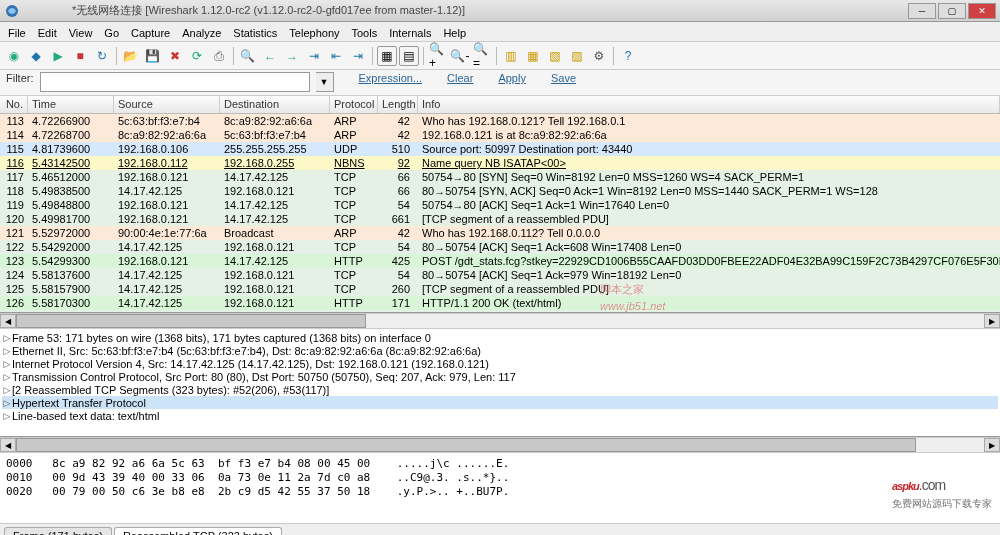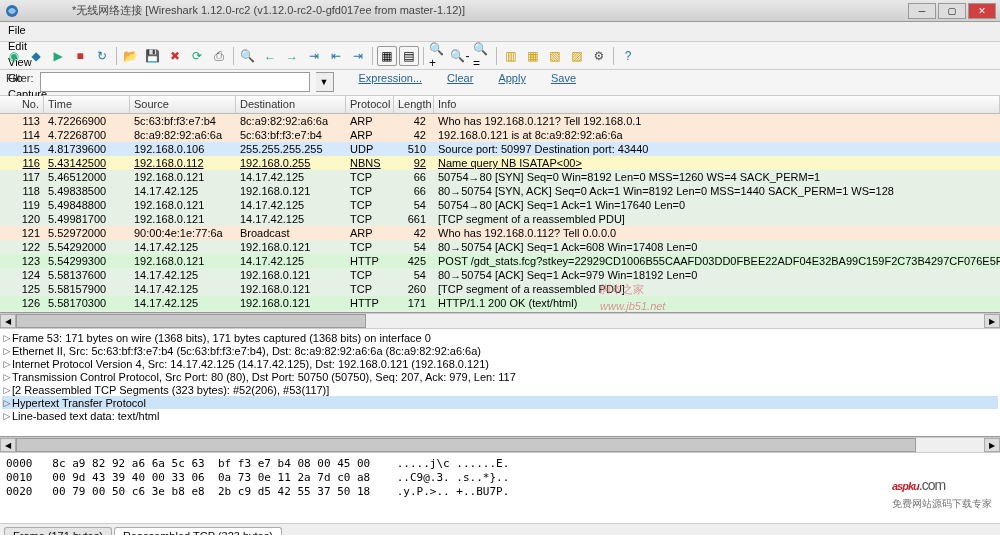--- a/index.html
+++ b/index.html
@@ -5,21 +5,21 @@
 * { margin: 0; padding: 0; box-sizing: border-box; font-family: "Tahoma", "Microsoft YaHei", sans-serif; font-size: 11px; }
 body { background: #f0f0f0; width: 1000px; height: 535px; overflow: hidden; position: relative; }
 
 .titlebar { height: 22px; background: linear-gradient(#e8e8e8,#d0d0d0); display: flex; align-items: center; padding: 0 4px; border-bottom: 1px solid #999; gap: 48px; }
 .titlebar .icon { width: 16px; height: 16px; margin-right: 4px; }
 .titlebar .title { flex: 1; color: #444; font-size: 11px; }
 .win-btns { display: flex; gap: 2px; }
 .win-btn { width: 28px; height: 16px; border: 1px solid #999; background: #ddd; display: flex; align-items: center; justify-content: center; font-size: 9px; }
 .win-btn.close { background: #d04040; color: #fff; }
 
-.menubar { height: 20px; background: #efefef; display: flex; align-items: flex-start; padding: 0 2px; border-bottom: 1px solid #ccc; flex-direction: column; }
+.menubar { height: 20px; background: #efefef; display: flex; align-items: flex-end; padding: 0 2px; border-bottom: 1px solid #ccc; }
 .menubar span { padding: 2px 6px; cursor: default; }
 
 .toolbar { height: 28px; background: #f5f5f5; display: flex; align-items: center; padding: 2px 4px; gap: 2px; border-bottom: 1px solid #ccc; }
 .tb-btn { width: 20px; height: 20px; border: 1px solid transparent; display: flex; align-items: center; justify-content: center; font-size: 12px; border-radius: 2px; }
 .tb-sep { width: 1px; height: 18px; background: #bbb; margin: 0 2px; }
 
 .filterbar { height: 26px; background: #f5f5f5; display: flex; align-items: flex-start; padding: 2px 6px; gap: 6px; border-bottom: 1px solid #ccc; }
 .filterbar label { color: #333; }
 .filterbar input { flex: 0 0 270px; height: 20px; border: 1px solid #999; padding: 0 4px; background: #fff; }
 .filterbar .dd { width: 18px; height: 20px; border: 1px solid #999; border-left: none; background: #eee; display: flex; align-items: center; justify-content: center; font-size: 9px; }
@@ -30,21 +30,21 @@
 .pl-header div { border-right: 1px solid #ccc; padding: 2px 4px; font-size: 11px; color: #333; overflow: hidden; white-space: nowrap; }
 .pl-body { overflow-y: auto; height: 198px; }
 .pl-row { display: flex; height: 14px; font-family: "Consolas", monospace; font-size: 10.5px; line-height: 14px; white-space: nowrap; }
 .pl-row div { padding: 0 4px; overflow: hidden; }
 .pl-row.arp { background: #fce9d8; }
 .pl-row.udp { background: #d6e8fb; }
 .pl-row.nbns { background: #fdf8c8; text-decoration: underline; }
 .pl-row.tcp { background: #e4f1e4; }
 .pl-row.http { background: #d8f5d8; }
 
-.c-no { width: 44px; text-align: right; }
+.c-no { width: 28px; text-align: right; }
 .c-time { width: 86px; }
 .c-src { width: 106px; }
 .c-dst { width: 110px; }
 .c-proto { width: 48px; }
 .c-len { width: 40px; text-align: right; padding-right: 8px !important; }
 .c-info { flex: 1; }
 
 .detail-pane { height: 108px; background: #fff; border-bottom: 1px solid #999; overflow: auto; font-family: "Consolas", monospace; font-size: 11px; padding: 2px 2px; }
 .detail-pane .line { display: flex; align-items: center; height: 13px; cursor: default; }
 .detail-pane .tri { width: 10px; display: inline-block; text-align: center; color: #555; font-size: 9px; }

